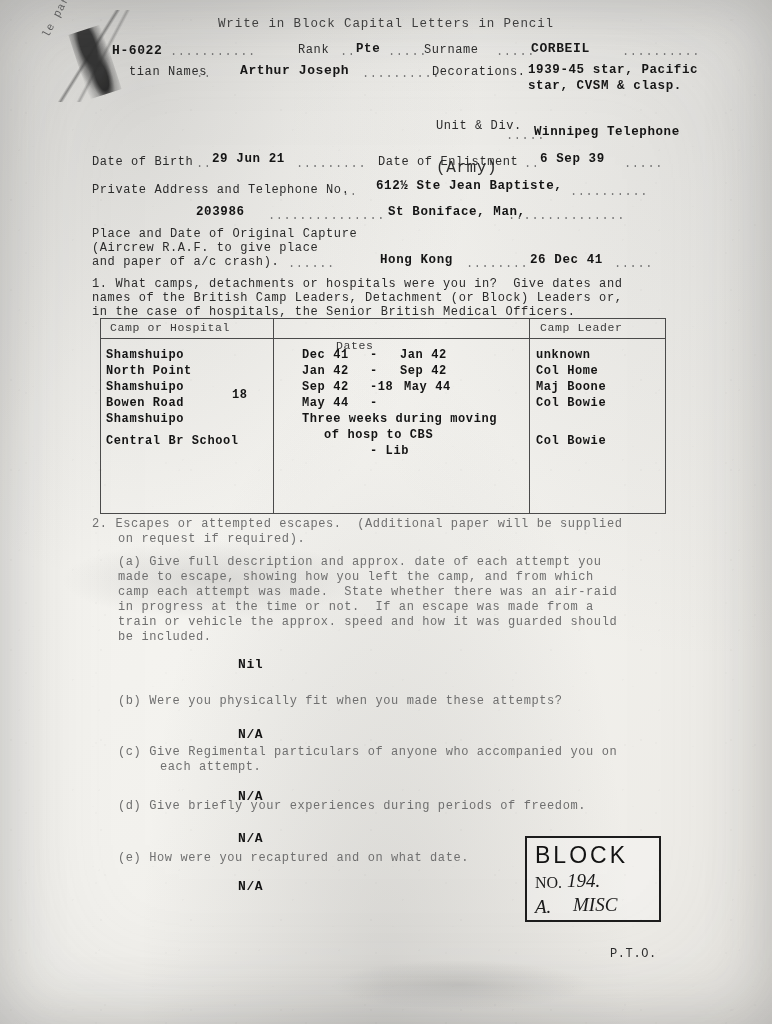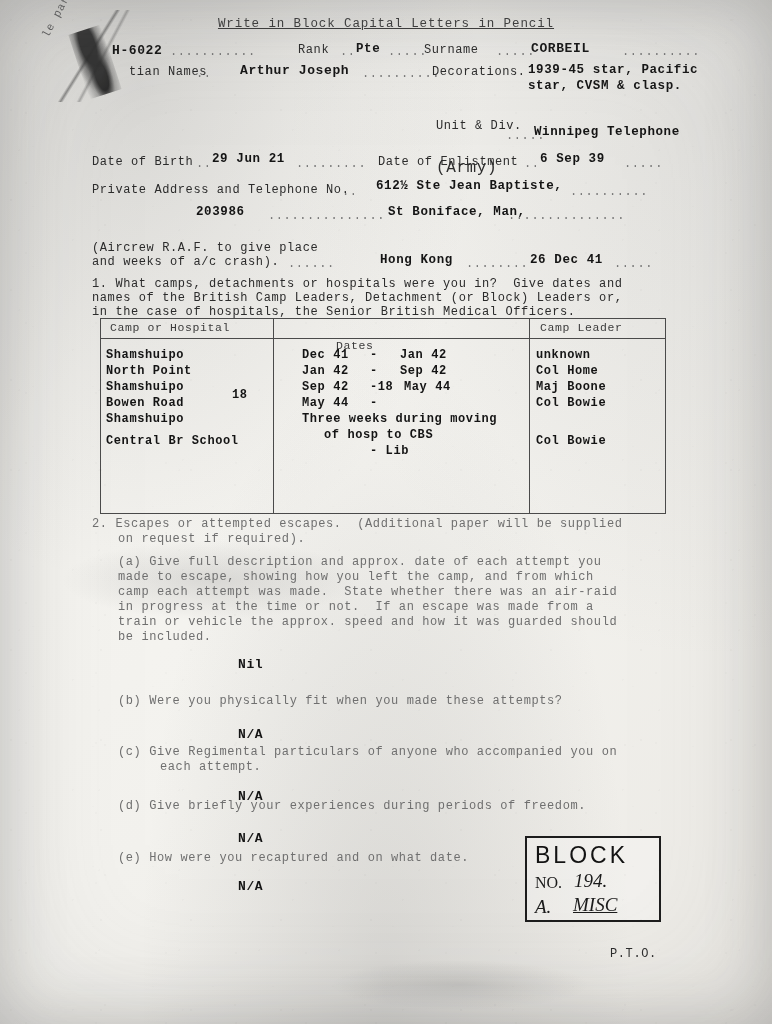--- a/index.html
+++ b/index.html
@@ -54,21 +54,21 @@
     position: absolute;
     white-space: pre;
     font-family: "Liberation Mono", monospace;
     letter-spacing: .6px;
     color: #2b2b2b;
     line-height: 1.1;
   }
   .faint   { color: #6f6f6f; }
   .vfaint  { color: #8d8d8d; }
   .dark    { color: #141414; font-weight: bold; }
-  .ul      { text-decoration: underline; }
+  .ul      { }
 
   
   #title {
     top: 18px; left: 0; width: 772px; text-align: center;
     font-size: 12.5px; letter-spacing: .9px; color: #3a3a3a;
   }
 
   
   #clip {
     position: absolute;
@@ -152,42 +152,41 @@
   }
   #blockstamp .bno {
     position: absolute;
     left: 8px; top: 36px;
     font-family: "Liberation Serif", serif;
     font-size: 16px;
     color: #1b1b1b;
   }
   #blockstamp .bnum {
     position: absolute;
-    left: 47px; top: 32px;
+    left: 40px; top: 32px;
     font-family: "Liberation Serif", serif;
     font-size: 19px;
     font-style: italic;
     color: #1b1b1b;
   }
   #blockstamp .ba {
     position: absolute;
     left: 8px; top: 58px;
     font-family: "Liberation Serif", serif;
     font-size: 19px;
     font-style: italic;
     color: #1b1b1b;
   }
   #blockstamp .bmisc {
     position: absolute;
     left: 46px; top: 56px;
     font-family: "Liberation Serif", serif;
     font-size: 19px;
     font-style: italic;
     color: #1b1b1b;
-    text-decoration: underline;
   }
 
   
   .smudge {
     position: absolute;
     pointer-events: none;
     background: radial-gradient(ellipse at center, rgba(110,110,110,.20), rgba(255,255,255,0) 70%);
   }
 </style>
 </head>
@@ -237,22 +236,23 @@
   <div class="t" style="top:184px; left:92px; font-size:12px;">Private Address and Telephone No.</div>
   <div class="t dots" style="top:186px; left:342px; font-size:12px;">..</div>
   <div class="t dark" style="top:180px; left:376px; font-size:12.5px;">612½ Ste Jean Baptiste,</div>
   <div class="t dots" style="top:186px; left:570px; font-size:12px;">..........</div>
 
   <div class="t dark" style="top:206px; left:196px; font-size:12.5px;">203986</div>
   <div class="t dots" style="top:210px; left:268px; font-size:12px;">...............</div>
   <div class="t dark" style="top:206px; left:388px; font-size:12.5px;">St Boniface, Man,</div>
   <div class="t dots" style="top:210px; left:508px; font-size:12px;">...............</div>
 
+  <div class="t" style="top:228px; left:92px; font-size:12px;">Place and Date of Original Capture</div>
   <div class="t" style="top:242px; left:92px; font-size:12px;">(Aircrew R.A.F. to give place</div>
-  <div class="t" style="top:256px; left:92px; font-size:12px;">and weeks of a/c crash).</div>
+  <div class="t" style="top:256px; left:92px; font-size:12px;">and paper of a/c crash).</div>
   <div class="t dots" style="top:258px; left:288px; font-size:12px;">......</div>
   <div class="t dark" style="top:254px; left:380px; font-size:12.5px;">Hong Kong</div>
   <div class="t dots" style="top:258px; left:466px; font-size:12px;">........</div>
   <div class="t dark" style="top:254px; left:530px; font-size:12.5px;">26 Dec 41</div>
   <div class="t dots" style="top:258px; left:614px; font-size:12px;">.....</div>
 
   <div class="t" style="top:278px; left:92px; font-size:12px;">1. What camps, detachments or hospitals were you in?  Give dates and</div>
   <div class="t" style="top:292px; left:92px; font-size:12px;">names of the British Camp Leaders, Detachment (or Block) Leaders or,</div>
   <div class="t" style="top:306px; left:92px; font-size:12px;">in the case of hospitals, the Senior British Medical Officers.</div>
 

